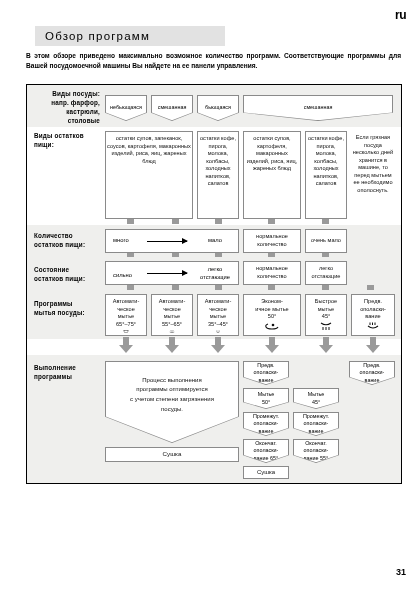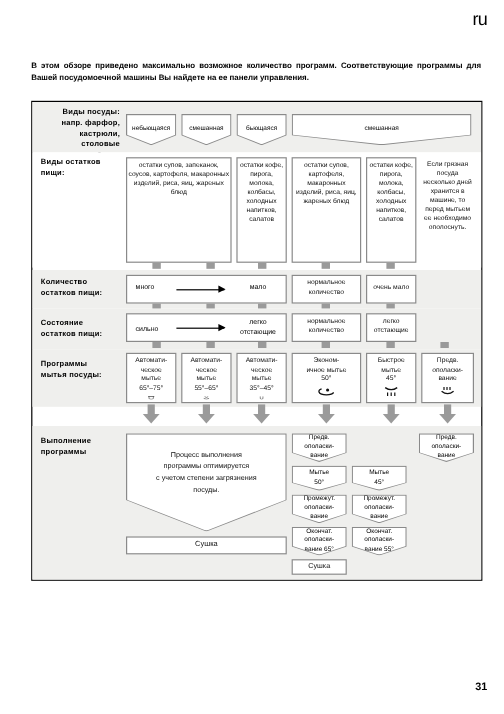--- a/index.html
+++ b/index.html
@@ -11,21 +11,21 @@
     color:#000;
     position:relative;
     overflow:hidden;
   }
 
   .page { position:absolute; inset:0; }
 
   
   .lang-tag {
     position:absolute; top:8px; right:14px;
-    font-size:15px; font-weight:normal; letter-spacing:-0.5px;
+    font-size:12px; font-weight:bold; letter-spacing:-0.5px;
   }
   .title-bar {
     position:absolute; left:35px; top:26px;
     width:190px; height:20px;
     background:#e2e2e2;
     display:flex; align-items:center;
     padding-left:10px;
   }
   .title-bar span {
     font-size:11.5px; font-weight:normal; letter-spacing:1.2px;
@@ -125,20 +125,23 @@
     font-size:9px; font-weight:bold;
   }
 </style>
 </head>
 <body>
 
 <div class="page">
 
   <div class="lang-tag">ru</div>
 
+  <div class="title-bar">
+    <span>Обзор  программ</span>
+  </div>
 
   <div class="intro">В этом обзоре приведено максимально возможное количество программ. Соответствующие программы для Вашей посудомоечной машины Вы найдете на ее панели управления.</div>
 
   <div class="frame">
 
     <div class="band" style="top:0; height:42px;"></div>
     <div class="rowlabel" style="left:7px; top:4px; width:66px; white-space:pre-line; text-align:right;">Виды посуды:
 напр. фарфор,
 кастрюли,
 столовые

